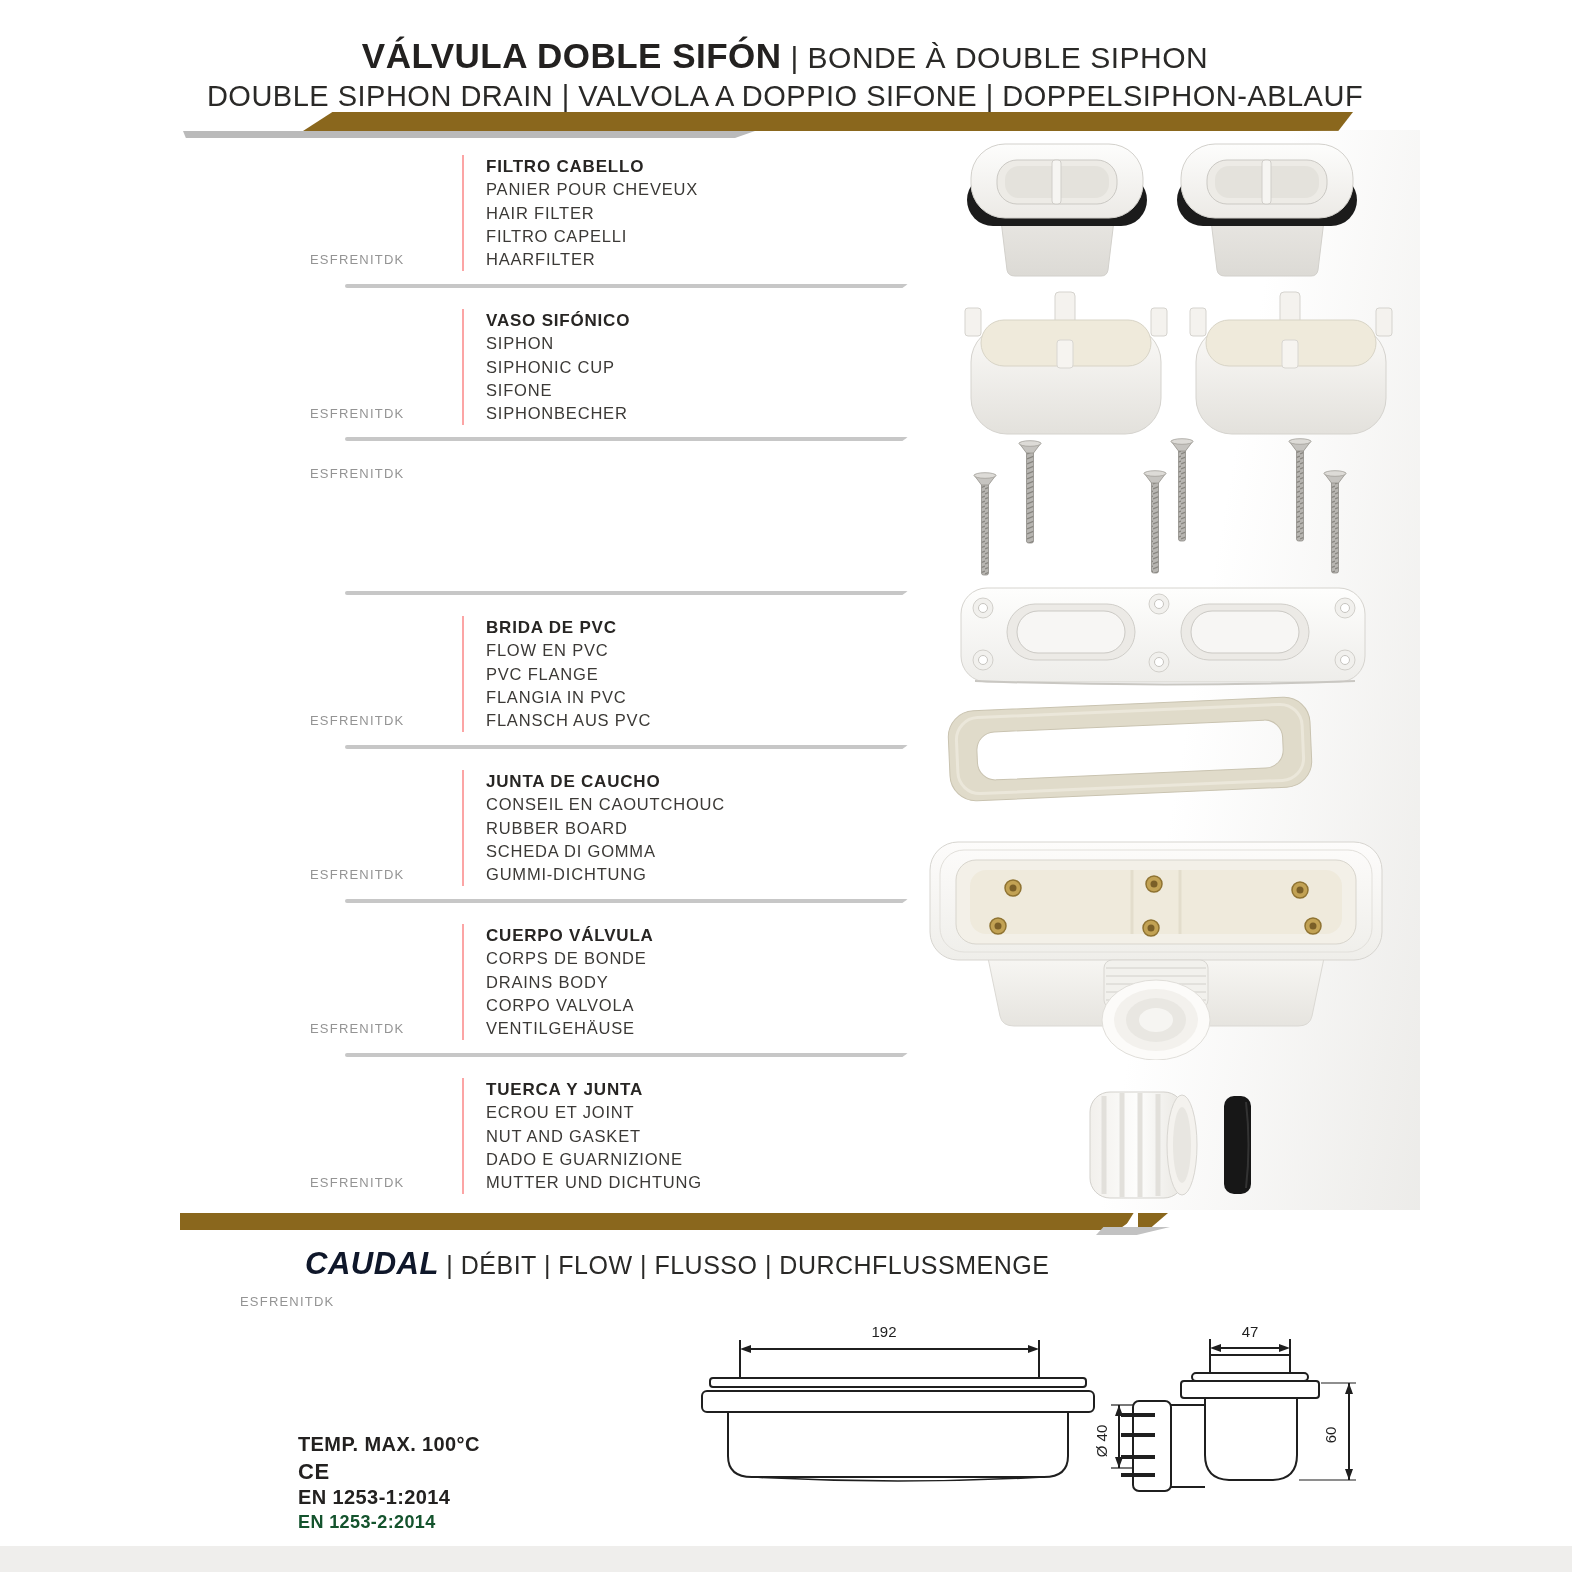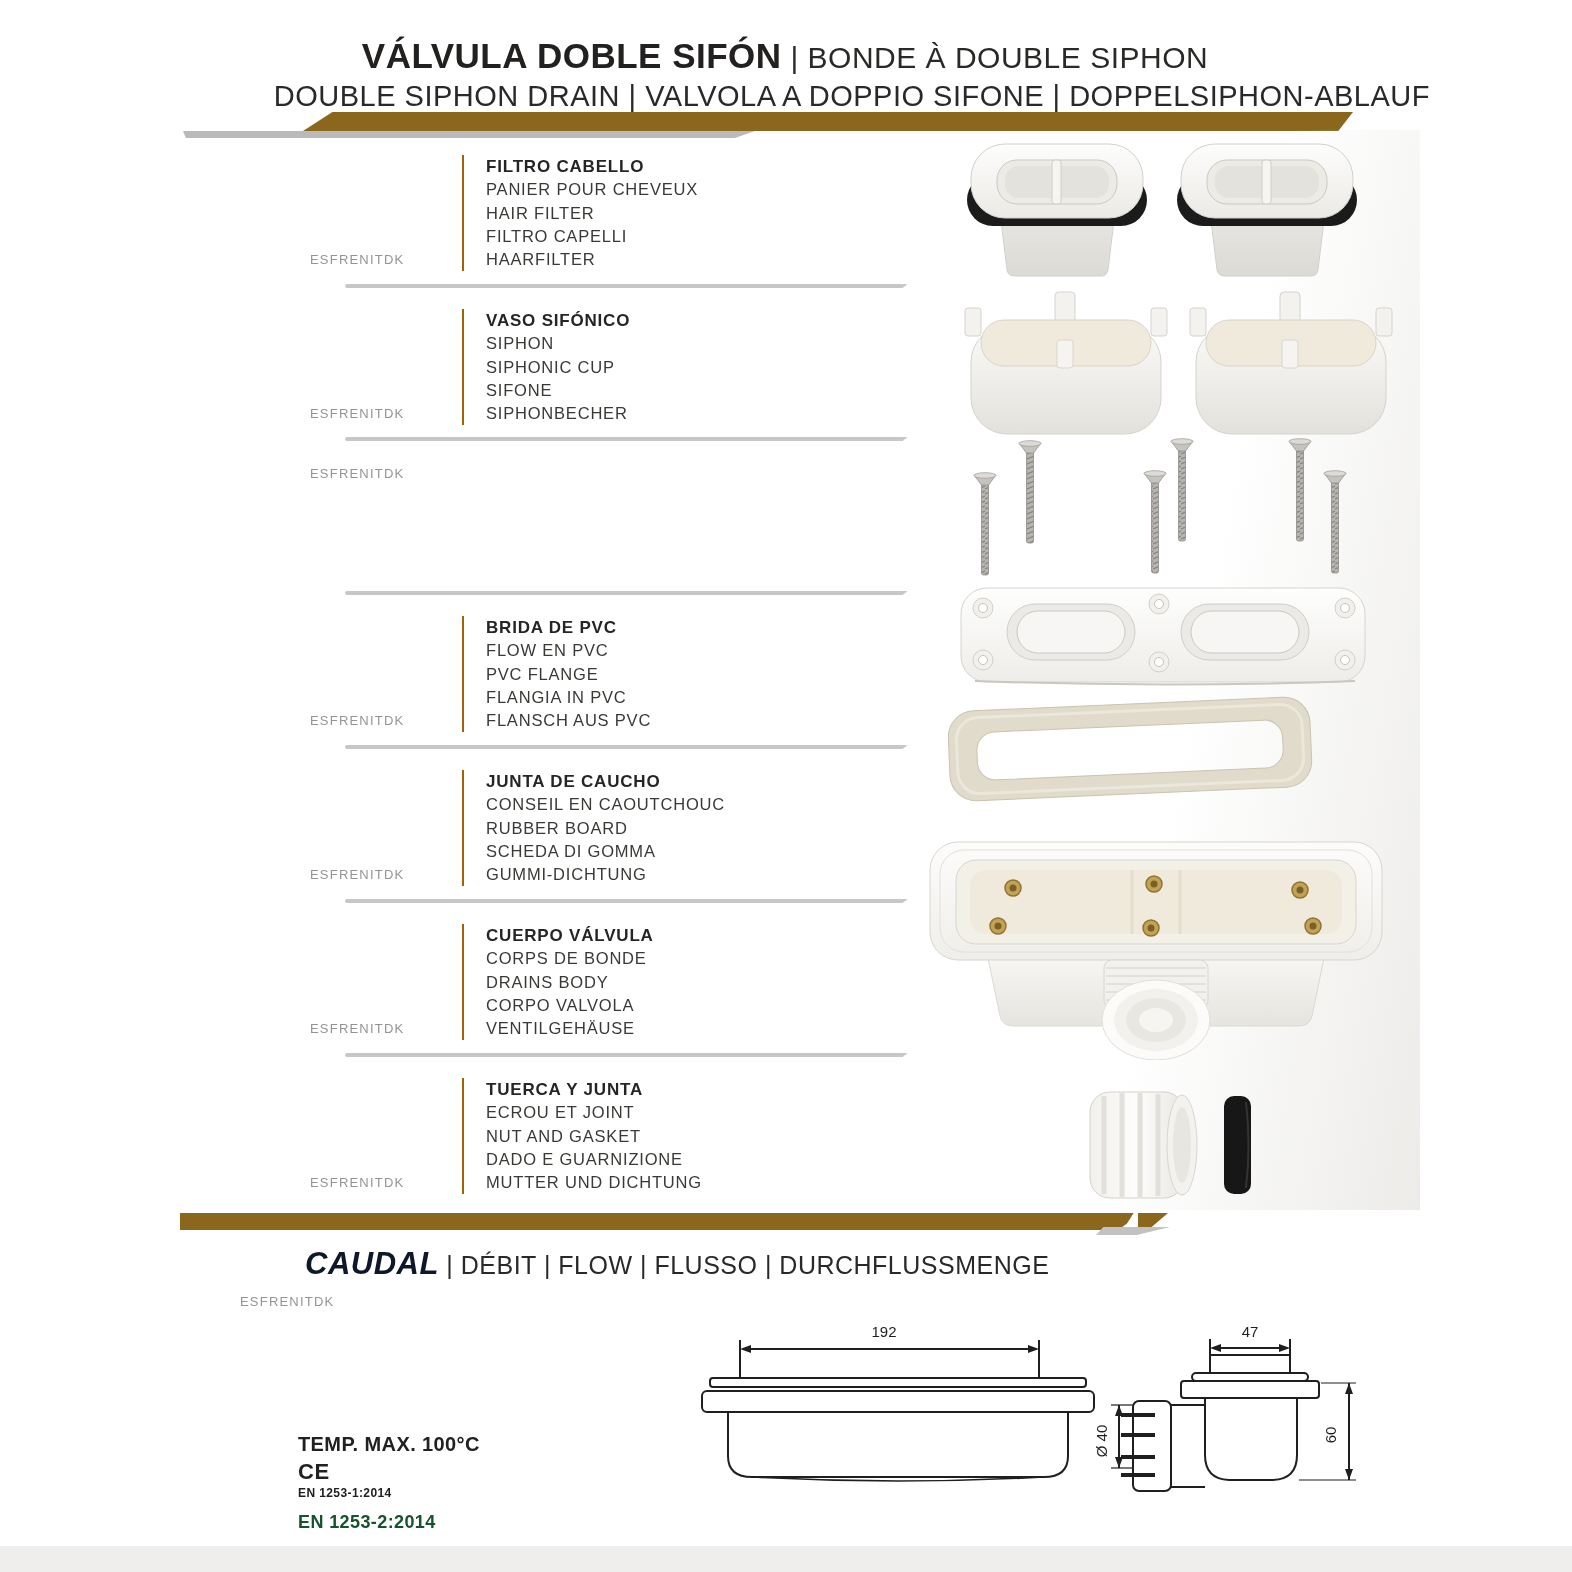--- a/index.html
+++ b/index.html
@@ -4,61 +4,61 @@
 <style>
   html,body{margin:0;padding:0;background:#ffffff;}
   #page{
     position:relative;width:1572px;height:1572px;background:#ffffff;
     overflow:hidden;font-family:"Liberation Sans",sans-serif;color:#2b2926;
   }
   
   .titleline1{position:absolute;left:140px;top:36px;width:1290px;text-align:center;white-space:nowrap;}
   .titleline1 .t1{font-size:35px;font-weight:700;letter-spacing:.5px;color:#232120;}
   .titleline1 .t2{font-size:30px;font-weight:400;letter-spacing:.5px;color:#2a2927;}
-  .titleline2{position:absolute;left:140px;top:80px;width:1290px;text-align:right;white-space:nowrap;
+  .titleline2{position:absolute;left:140px;top:80px;width:1290px;text-align:center;white-space:nowrap;
     font-size:29px;font-weight:400;letter-spacing:.5px;color:#2a2927;}
   .ribbon{position:absolute;background:#8a671d;}
   .ribbon-top{left:303px;top:112px;width:1050px;height:19px;
     clip-path:polygon(2.8% 0,100% 0,98.6% 100%,0 100%);}
   .ribbon-top-shadow{position:absolute;left:183px;top:131px;width:572px;height:7px;background:#bababa;
     clip-path:polygon(0 0,100% 0,96.5% 100%,.5% 100%);}
   .ribbon-bottom{left:180px;top:1213px;width:962px;height:17px;
     clip-path:polygon(0 0,100% 0,97.5% 100%,0 100%);}
   .ribbon-bottom-tip{position:absolute;left:1138px;top:1213px;width:30px;height:17px;background:#8a671d;
     clip-path:polygon(0 0,100% 0,34% 100%,0 100%);}
   .ribbon-bottom-cut{position:absolute;left:1128px;top:1210px;width:11px;height:24px;background:#ffffff;
     transform:skewX(-32deg);}
   .ribbon-bottom-shadow{position:absolute;left:1096px;top:1227px;width:74px;height:8px;background:#c2c2c2;
     clip-path:polygon(10% 0,100% 0,55% 100%,0 100%);}
   
   .part{position:absolute;left:310px;display:flex;}
   .codes{width:138px;display:flex;flex-direction:row;align-items:flex-end;padding-right:13px;box-sizing:border-box;}
   .codes span{height:23.3px;line-height:23.3px;font-size:13px;letter-spacing:1.2px;color:#949494;}
-  .labels{border-left:2px solid #a16207;margin-left:14px;padding-left:22px;display:flex;flex-direction:column;}
+  .labels{border-left:2px solid #fca5a5;margin-left:14px;padding-left:22px;display:flex;flex-direction:column;}
   .labels .lbl{height:23.3px;line-height:23.3px;font-size:16.5px;letter-spacing:.8px;color:#3b3936;white-space:nowrap;}
   .labels .lbl:first-child{font-weight:700;color:#272523;font-size:17px;}
   .sep{position:absolute;left:345px;width:563px;height:4px;background:#c7c7c7;border-radius:2px;
     clip-path:polygon(0 0,100% 0,99% 100%,0 100%);}
   
   .photo-backdrop{position:absolute;left:900px;top:130px;width:520px;height:1080px;
     background:linear-gradient(100deg,rgba(244,243,241,0) 55%,rgba(233,232,229,.85) 100%);}
   .photo{position:absolute;}
   
   .flow-heading{position:absolute;left:305px;top:1246px;white-space:nowrap;}
   .flow-heading .f1{font-size:31px;font-weight:700;letter-spacing:.5px;color:#0f172a;font-style:italic;}
   .flow-heading .f2{font-size:25px;font-weight:400;letter-spacing:.5px;color:#2a2927;}
   .part-flow{position:absolute;left:240px;top:1290px;display:flex;}
   .part-flow .codes{width:82px;}
   .part-flow .codes span{height:24px;line-height:24px;}
   .part-flow .labels{margin-left:13px;padding-left:23px;}
   .part-flow .labels .lbl{height:24px;line-height:24px;font-size:16.5px;}
   .part-flow .labels .lbl:first-child{font-size:17px;}
   .temp{position:absolute;left:298px;top:1427px;font-size:20px;font-weight:700;letter-spacing:.4px;color:#232120;margin-top:6px;}
   .ce{position:absolute;left:298px;top:1459px;font-size:22px;font-weight:700;letter-spacing:.6px;color:#232120;}
-  .std1{position:absolute;left:298px;top:1486px;font-size:12px;font-weight:700;letter-spacing:.4px;color:#232120;}
+  .std1{position:absolute;left:298px;top:1486px;font-size:20px;font-weight:700;letter-spacing:.4px;color:#232120;}
   .std2{position:absolute;left:298px;top:1512px;font-size:18px;font-weight:700;letter-spacing:.4px;color:#14532d;}
   .bottom-strip{position:absolute;left:0;top:1546px;width:1572px;height:26px;background:#efeeec;}
   
   .drawing{position:absolute;}
   .drawing text{font-family:"Liberation Sans",sans-serif;font-size:15px;fill:#1f1f1f;}
 </style>
 </head>
 <body>
 
 <div id="page">

